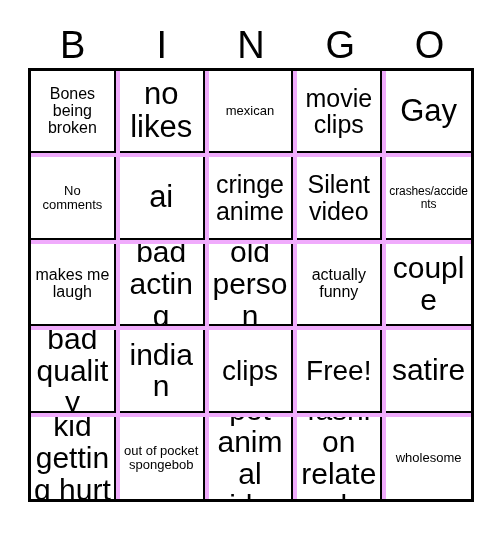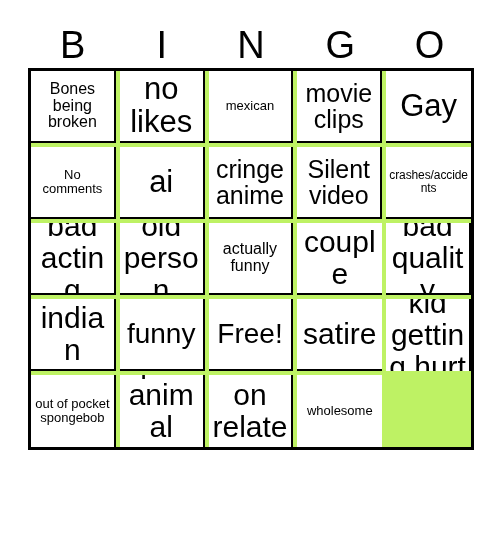--- a/index.html
+++ b/index.html
@@ -46,27 +46,27 @@
     color: #000000;
     user-select: none;
   }
 
   
   #grid {
     position: absolute;
     left: 28px;
     top: 68px;
     width: 446px;
-    height: 382px;
+    height: 434px;
     box-sizing: border-box;
     border: 3px solid #000000;
     display: grid;
     grid-template-columns: repeat(5, 1fr);
     grid-template-rows: repeat(5, 1fr);
-    background: #bef264;
+    background: #f0abfc;
     gap: 4px;
   }
   .cell {
     box-sizing: border-box;
     background: #ffffff;
     border-right: 2px solid #000000;
     border-bottom: 2px solid #000000;
     display: flex;
     align-items: center;
     justify-content: center;
@@ -135,40 +135,43 @@
       <span class="cell-text sz-lg">cringe anime</span>
     </div>
     <div class="cell">
       <span class="cell-text sz-lg">Silent video</span>
     </div>
     <div class="cell col-last">
       <span class="cell-text sz-xxs">crashes/accidents</span>
     </div>
 
     <div class="cell">
+      <span class="cell-text sz-sm">makes me laugh</span>
+    </div>
+    <div class="cell">
       <span class="cell-text sz-md">bad acting</span>
     </div>
     <div class="cell">
       <span class="cell-text sz-md">old person</span>
     </div>
     <div class="cell">
       <span class="cell-text sz-sm">actually funny</span>
     </div>
     <div class="cell col-last">
       <span class="cell-text sz-md">couple</span>
     </div>
 
     <div class="cell">
       <span class="cell-text sz-md">bad quality</span>
     </div>
     <div class="cell">
       <span class="cell-text sz-md">indian</span>
     </div>
     <div class="cell">
-      <span class="cell-text sz-xl">funny</span>
+      <span class="cell-text sz-xl">clips</span>
     </div>
     <div class="cell">
       <span class="cell-text sz-xl">Free!</span>
     </div>
     <div class="cell col-last">
       <span class="cell-text sz-md">satire</span>
     </div>
 
     <div class="cell row-last">
       <span class="cell-text sz-md">kid getting hurt</span>

